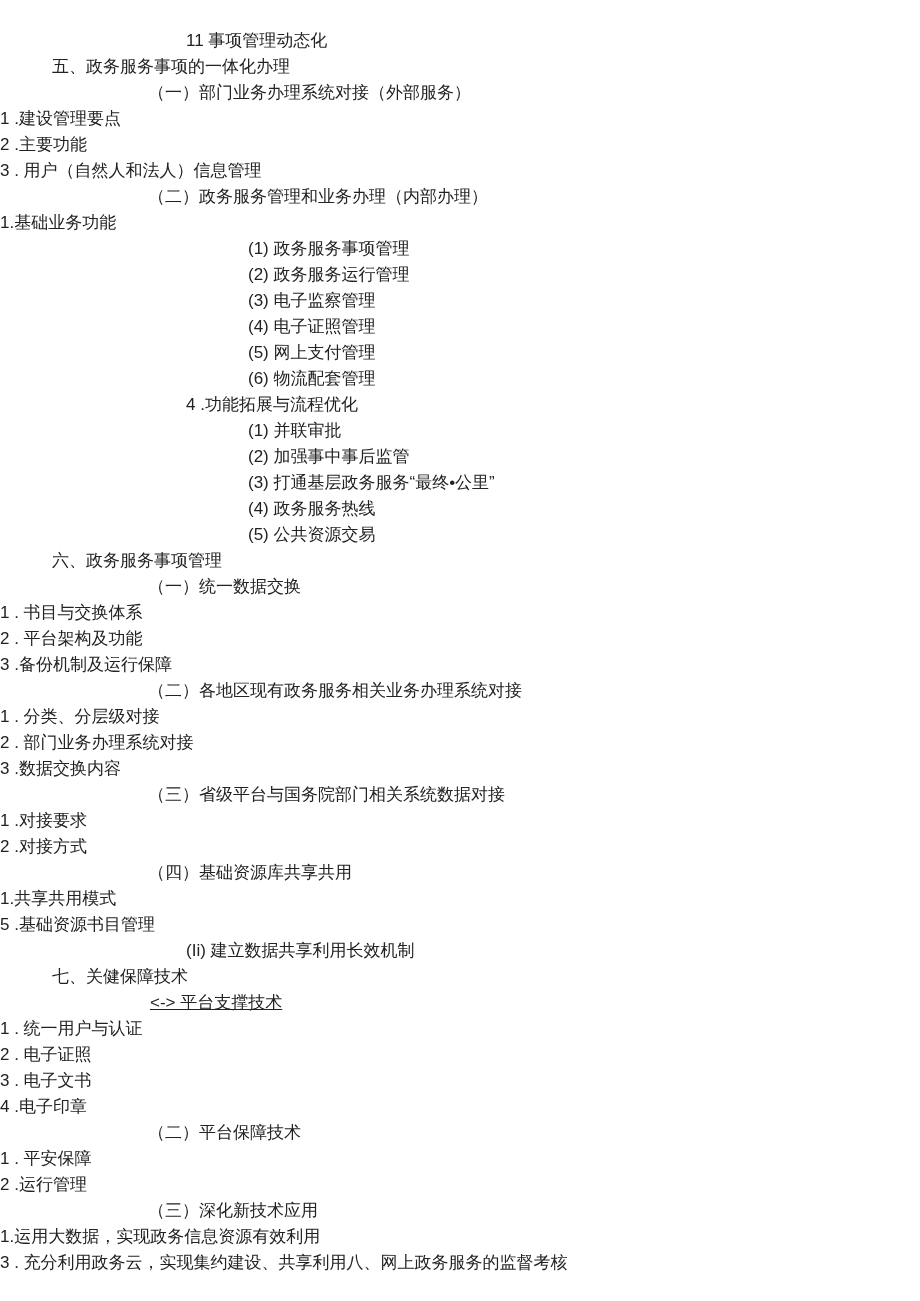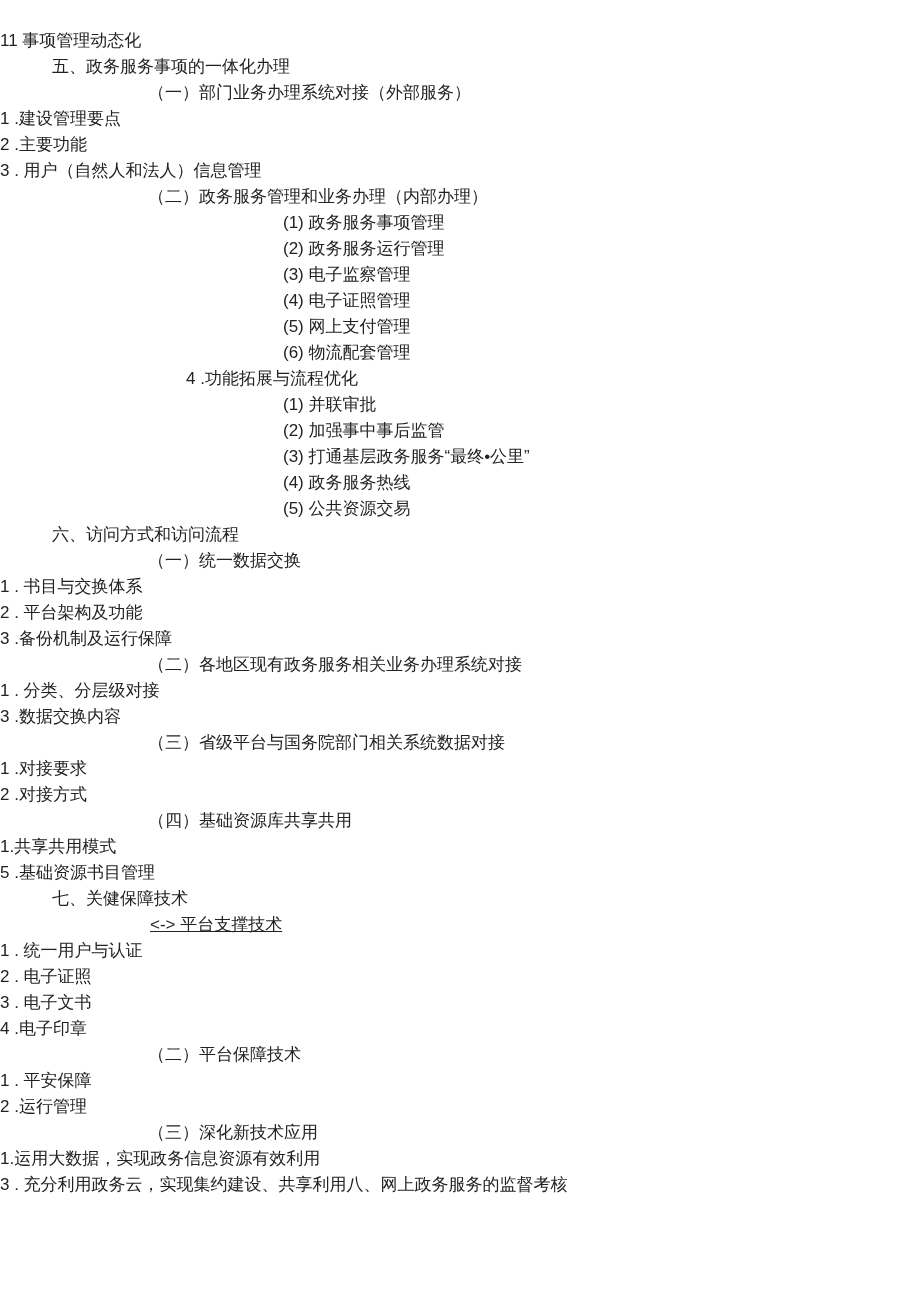--- a/index.html
+++ b/index.html
@@ -20,62 +20,65 @@
       padding-bottom: 20px;
     }
     .line {
       white-space: pre;
     }
     
     .lv0 { padding-left: 52px; }   
     .lv1 { padding-left: 148px; }  
     .lv2 { }  
     .lv2b { padding-left: 186px; } 
-    .lv3 { padding-left: 248px; margin-left: 35px; }  
+    .lv3 { padding-left: 248px; }  
     
-    .first11 { }
+    .first11 { padding-left: 186px; }
     .li-angle { padding-left: 150px; text-decoration: underline; } 
   </style>
 </head>
 <body>
 
 <div id="doc">
     <div class="line first11">11 事项管理动态化</div>
     <div class="line lv0">五、政务服务事项的一体化办理</div>
     <div class="line lv1">（一）部门业务办理系统对接（外部服务）</div>
     <div class="line lv2">1 .建设管理要点</div>
     <div class="line lv2">2 .主要功能</div>
     <div class="line lv2">3 . 用户（自然人和法人）信息管理</div>
     <div class="line lv1">（二）政务服务管理和业务办理（内部办理）</div>
+    <div class="line lv2">1.基础业务功能</div>
     <div class="line lv3">(1) 政务服务事项管理</div>
     <div class="line lv3">(2) 政务服务运行管理</div>
     <div class="line lv3">(3) 电子监察管理</div>
     <div class="line lv3">(4) 电子证照管理</div>
     <div class="line lv3">(5) 网上支付管理</div>
     <div class="line lv3">(6) 物流配套管理</div>
     <div class="line lv2b">4 .功能拓展与流程优化</div>
     <div class="line lv3">(1) 并联审批</div>
     <div class="line lv3">(2) 加强事中事后监管</div>
     <div class="line lv3">(3) 打通基层政务服务“最终•公里”</div>
     <div class="line lv3">(4) 政务服务热线</div>
     <div class="line lv3">(5) 公共资源交易</div>
-    <div class="line lv0">六、访问方式和访问流程</div>
+    <div class="line lv0">六、政务服务事项管理</div>
     <div class="line lv1">（一）统一数据交换</div>
     <div class="line lv2">1 . 书目与交换体系</div>
     <div class="line lv2">2 . 平台架构及功能</div>
     <div class="line lv2">3 .备份机制及运行保障</div>
     <div class="line lv1">（二）各地区现有政务服务相关业务办理系统对接</div>
     <div class="line lv2">1 . 分类、分层级对接</div>
+    <div class="line lv2">2 . 部门业务办理系统对接</div>
     <div class="line lv2">3 .数据交换内容</div>
     <div class="line lv1">（三）省级平台与国务院部门相关系统数据对接</div>
     <div class="line lv2">1 .对接要求</div>
     <div class="line lv2">2 .对接方式</div>
     <div class="line lv1">（四）基础资源库共享共用</div>
     <div class="line lv2">1.共享共用模式</div>
     <div class="line lv2">5 .基础资源书目管理</div>
+    <div class="line lv2b">(Ii) 建立数据共享利用长效机制</div>
     <div class="line lv0">七、关健保障技术</div>
     <div class="line li-angle">&lt;-&gt; 平台支撑技术</div>
     <div class="line lv2">1 . 统一用户与认证</div>
     <div class="line lv2">2 . 电子证照</div>
     <div class="line lv2">3 . 电子文书</div>
     <div class="line lv2">4 .电子印章</div>
     <div class="line lv1">（二）平台保障技术</div>
     <div class="line lv2">1 . 平安保障</div>
     <div class="line lv2">2 .运行管理</div>
     <div class="line lv1">（三）深化新技术应用</div>

